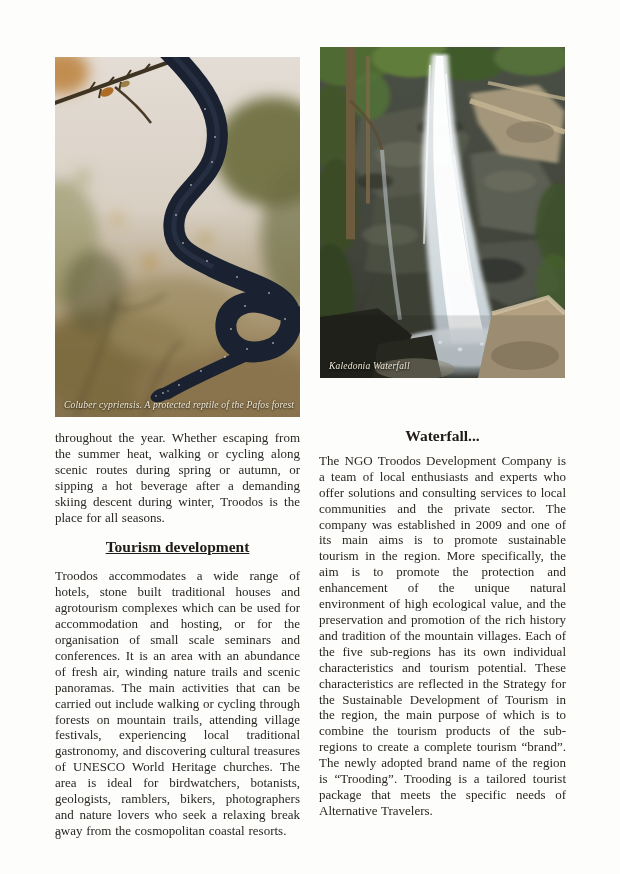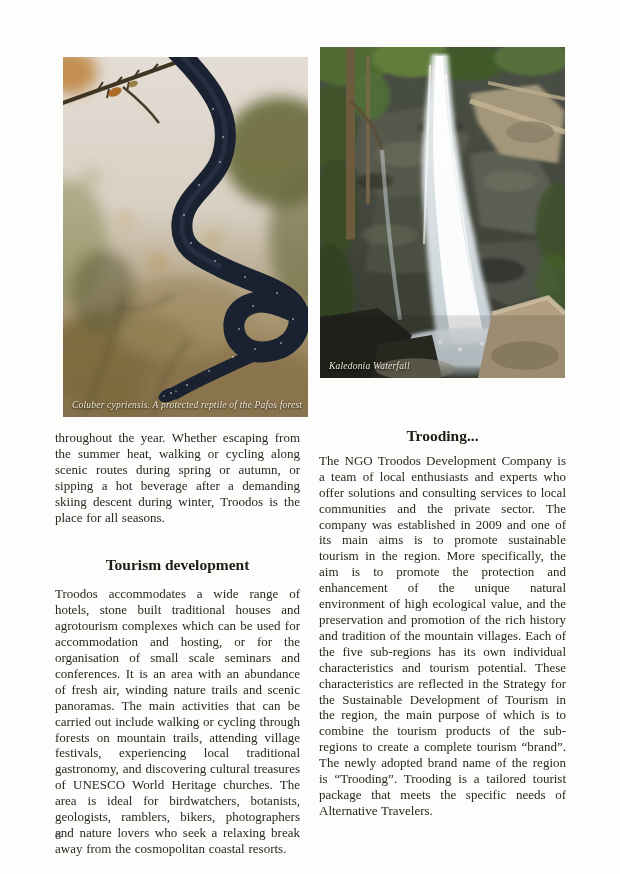--- a/index.html
+++ b/index.html
@@ -19,21 +19,21 @@
   .photo-caption{
     position:absolute;
     left:9px;bottom:7px;
     font-style:italic;
     font-size:9.5px;
     letter-spacing:.2px;
     color:#f2ead8;
     text-shadow:0 1px 2px rgba(0,0,0,.65), 0 0 3px rgba(0,0,0,.4);
     white-space:nowrap;
   }
-  #snake-photo{left:55px;top:57px;width:245px;height:360px;margin-left:8px;}
+  #snake-photo{left:55px;top:57px;width:245px;height:360px;}
   #waterfall-photo{left:320px;top:47px;width:245px;height:331px;}
 
   .col{
     position:absolute;
     font-size:13px;
     line-height:15.9px;
   }
   #left-col{left:55px;top:430px;width:245px;}
   #right-col{left:319px;top:428px;width:247px;}
 
@@ -42,21 +42,21 @@
     text-align:justify;
     word-spacing:.5px;
   }
   .col-heading{
     margin:0;
     text-align:center;
     font-weight:bold;
     font-size:15.5px;
     color:#1f1b16;
   }
-  #left-col .col-heading{margin:32px 0 13px 0;}
+  #left-col .col-heading{margin:14px 0 13px 0;text-decoration:underline;}
   #right-col .col-heading{margin:0 0 9px 0;}
 
   .page-number{
     position:absolute;
     left:55px;top:828px;
     font-size:12.5px;
     color:#4a4a4a;
   }
 </style>
 </head>
@@ -230,19 +230,19 @@
     <div class="photo-caption">Kaledonia Waterfall</div>
   </div>
 
   <div class="col" id="left-col">
     <p class="para">throughout the year. Whether escaping from the summer heat, walking or cycling along scenic routes during spring or autumn, or sipping a hot beverage after a demanding skiing descent during winter, Troodos is the place for all seasons.</p>
     <h2 class="col-heading">Tourism development</h2>
     <p class="para">Troodos accommodates a wide range of hotels, stone built traditional houses and agrotourism complexes which can be used for accommodation and hosting, or for the organisation of small scale seminars and conferences. It is an area with an abundance of fresh air, winding nature trails and scenic panoramas. The main activities that can be carried out include walking or cycling through forests on mountain trails, attending village festivals, experiencing local traditional gastronomy, and discovering cultural treasures of UNESCO World Heritage churches. The area is ideal for birdwatchers, botanists, geologists, ramblers, bikers, photographers and nature lovers who seek a relaxing break away from the cosmopolitan coastal resorts.</p>
   </div>
 
   <div class="col" id="right-col">
-    <h2 class="col-heading">Trooding...</h2>
+    <h2 class="col-heading">Waterfall...</h2>
     <p class="para">The NGO Troodos Development Company is a team of local enthusiasts and experts who offer solutions and consulting services to local communities and the private sector. The company was established in 2009 and one of its main aims is to promote sustainable tourism in the region. More specifically, the aim is to promote the protection and enhancement of the unique natural environment of high ecological value, and the preservation and promotion of the rich history and tradition of the mountain villages. Each of the five sub-regions has its own individual characteristics and tourism potential. These characteristics are reflected in the Strategy for the Sustainable Development of Tourism in the region, the main purpose of which is to combine the tourism products of the sub-regions to create a complete tourism “brand”. The newly adopted brand name of the region is “Trooding”. Trooding is a tailored tourist package that meets the specific needs of Alternative Travelers.</p>
   </div>
 
   <div class="page-number">8</div>
 
 </div>
 
 </body></html>

